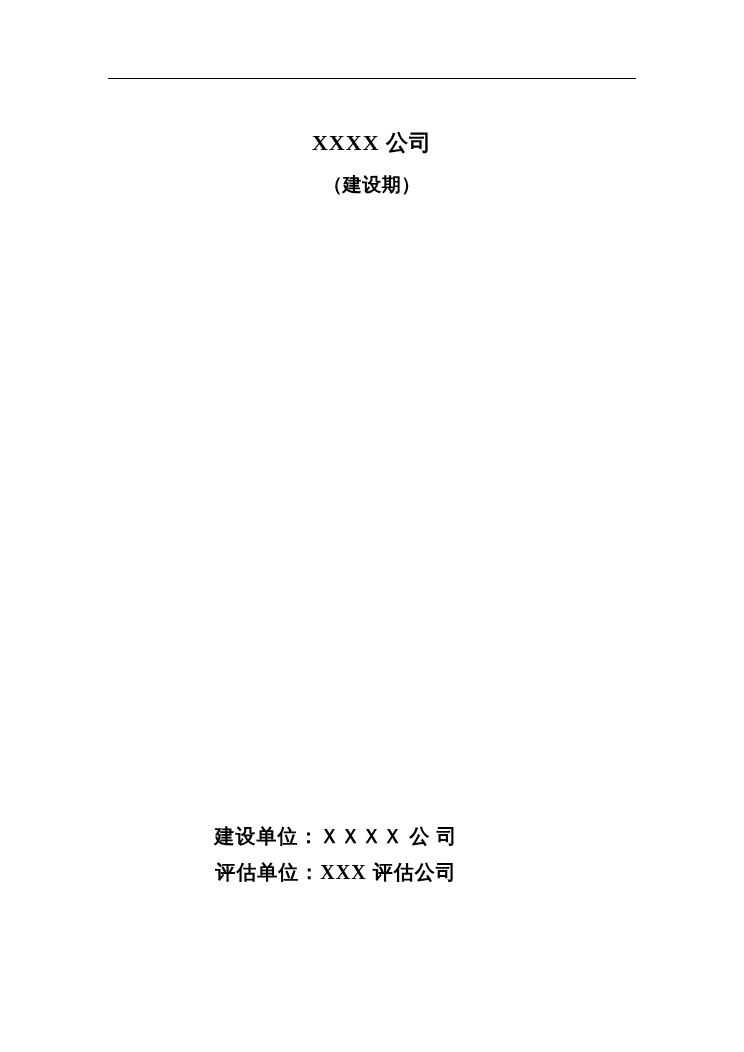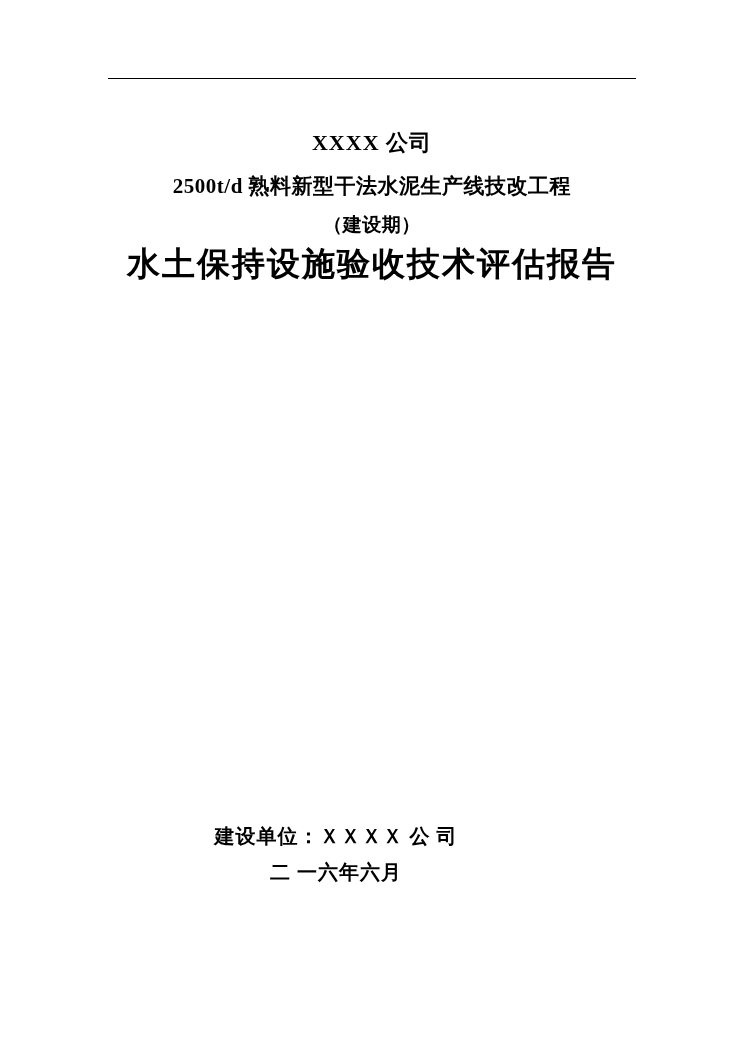--- a/index.html
+++ b/index.html
@@ -80,23 +80,21 @@
 </style>
 </head>
 <body>
 
 <div class="page">
 
   <div class="header-rule"></div>
 
   <div class="title-block">
     <div class="line-company">XXXX 公司</div>
-    <div class="line-project">2500t/d 熟料新型干法水泥生产线技改工程</div>
     <div class="line-phase">（建设期）</div>
-    <div class="line-main-title">水土保持设施验收技术评估报告</div>
   </div>
 
   <div class="footer-block">
     <div class="footer-line">建设单位：ＸＸＸＸ  公  司</div>
-    <div class="footer-line">二  一六年六月</div>
+    <div class="footer-line">评估单位：XXX 评估公司</div>
   </div>
 
 </div>
 
 </body></html>

